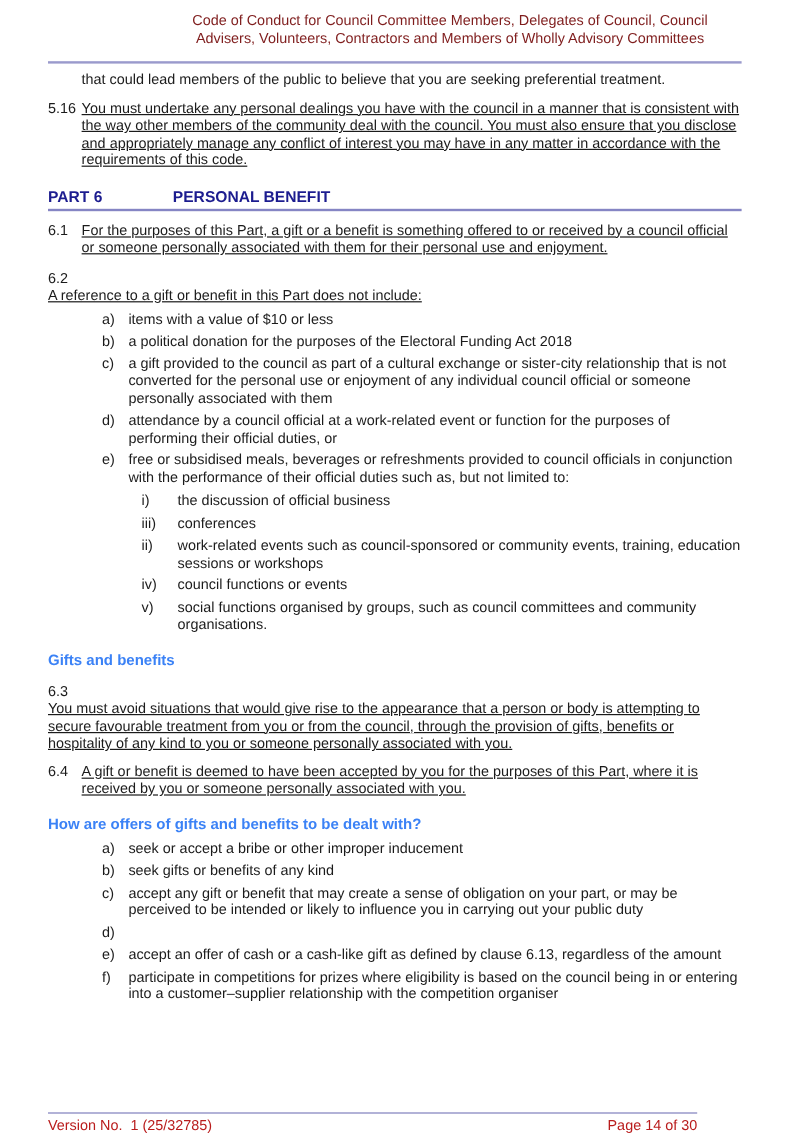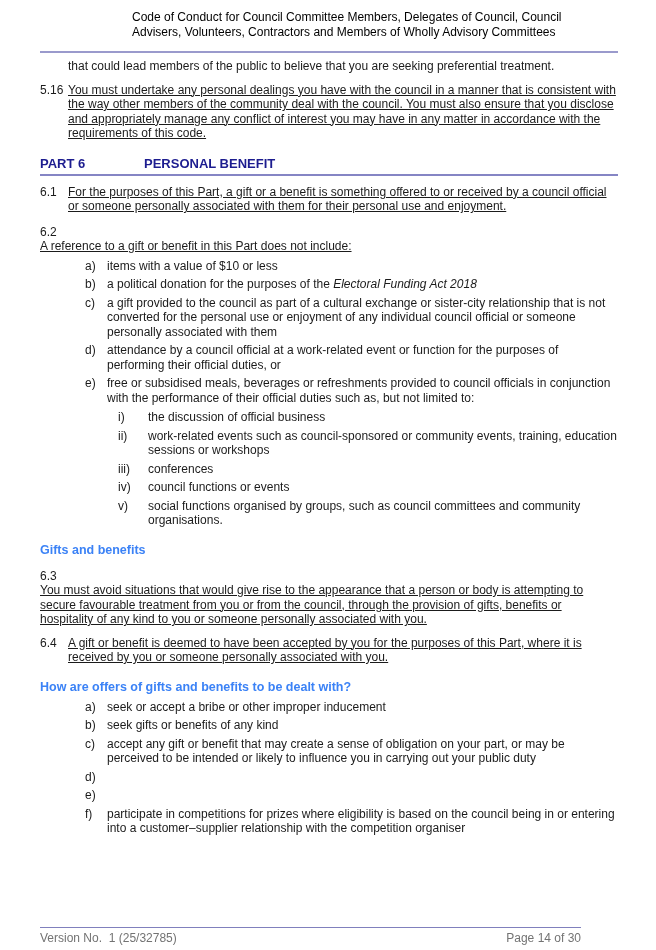--- a/index.html
+++ b/index.html
@@ -3,43 +3,43 @@
 <meta charset="utf-8">
 <style>
   html,body{margin:0;padding:0;}
   body{
     width:656px;height:950px;background:#ffffff;position:relative;
     font-family:"Liberation Sans", sans-serif;
     font-size:12px;line-height:14.5px;color:#1b1b1b;
     -webkit-font-smoothing:antialiased;
   }
   .page{padding:10px 38px 0 40px;}
-  .doc-header{margin-left:92px;color:#000000;line-height:15px;}
+  .doc-header{margin-left:92px;text-align:center;color:#7f1d1d;line-height:15px;}
   .header-rule{height:2px;background:#9a9acc;margin-top:11px;}
   .cont-para{margin:6px 0 0 28px;}
   .clause{display:flex;margin-top:9px;justify-content:space-between;}
   .clause.gap{margin-top:11px;flex-direction:column;}
   .clause .num{width:28px;flex:none;}
   .clause .ctext{flex:1;text-decoration:underline;}
   .part-heading{display:flex;margin-top:15px;color:#1c1c8f;font-weight:bold;font-size:13px;line-height:15px;}
   .part-heading .plabel{width:104px;flex:none;}
   .part-rule{height:2px;background:#8585c4;margin-top:3px;}
   .subheading{margin-top:15px;color:#3b82f6;font-weight:bold;font-size:12.5px;line-height:15px;}
   .sub{display:flex;margin-top:4px;padding-left:45px;}
   .sub.first{margin-top:5px;}
   .sub .slabel{width:22px;flex:none;}
   .sub .stext{flex:1;}
   .rom{display:flex;margin-top:4px;padding-left:78px;}
   .rom.first{margin-top:5px;}
   .rom .rlabel{width:30px;flex:none;}
   .rom .rtext{flex:1;}
-  .it{font-style:italic;}
+  .it{}
   .doc-footer{position:absolute;left:40px;top:927px;width:541px;}
   .footer-rule{height:1px;background:#8080bd;}
-  .footer-row{display:flex;justify-content:space-between;color:#737373;margin-top:3px;line-height:14px;}
+  .footer-row{display:flex;justify-content:space-between;color:#b91c1c;margin-top:3px;line-height:14px;}
   .pre{white-space:pre-wrap;}
 </style>
 </head>
 <body>
 
 <div class="page">
 
   <div class="doc-header">
     <div>Code of Conduct for Council Committee Members, Delegates of Council, Council</div>
     <div>Advisers, Volunteers, Contractors and Members of Wholly Advisory Committees</div>
@@ -88,26 +88,26 @@
   <div class="sub">
     <div class="slabel">e)</div>
     <div class="stext">free or subsidised meals, beverages or refreshments provided to council officials in conjunction with the performance of their official duties such as, but not limited to:</div>
   </div>
 
   <div class="rom first">
     <div class="rlabel">i)</div>
     <div class="rtext">the discussion of official business</div>
   </div>
   <div class="rom">
+    <div class="rlabel">iii)</div>
+    <div class="rtext">conferences</div>
+  </div>
+  <div class="rom">
     <div class="rlabel">ii)</div>
     <div class="rtext">work-related events such as council-sponsored or community events, training, education sessions or workshops</div>
-  </div>
-  <div class="rom">
-    <div class="rlabel">iii)</div>
-    <div class="rtext">conferences</div>
   </div>
   <div class="rom">
     <div class="rlabel">iv)</div>
     <div class="rtext">council functions or events</div>
   </div>
   <div class="rom">
     <div class="rlabel">v)</div>
     <div class="rtext">social functions organised by groups, such as council committees and community organisations.</div>
   </div>
 
@@ -136,20 +136,21 @@
   </div>
   <div class="sub">
     <div class="slabel">c)</div>
     <div class="stext">accept any gift or benefit that may create a sense of obligation on your part, or may be perceived to be intended or likely to influence you in carrying out your public duty</div>
   </div>
   <div class="sub">
     <div class="slabel">d)</div>
   </div>
   <div class="sub">
     <div class="slabel">e)</div>
+    <div class="stext">accept an offer of cash or a cash-like gift as defined by clause 6.13, regardless of the amount</div>
   </div>
   <div class="sub">
     <div class="slabel">f)</div>
     <div class="stext">participate in competitions for prizes where eligibility is based on the council being in or entering into a customer–supplier relationship with the competition organiser</div>
   </div>
 
 </div>
 
 <div class="doc-footer">
   <div class="footer-rule"></div>

